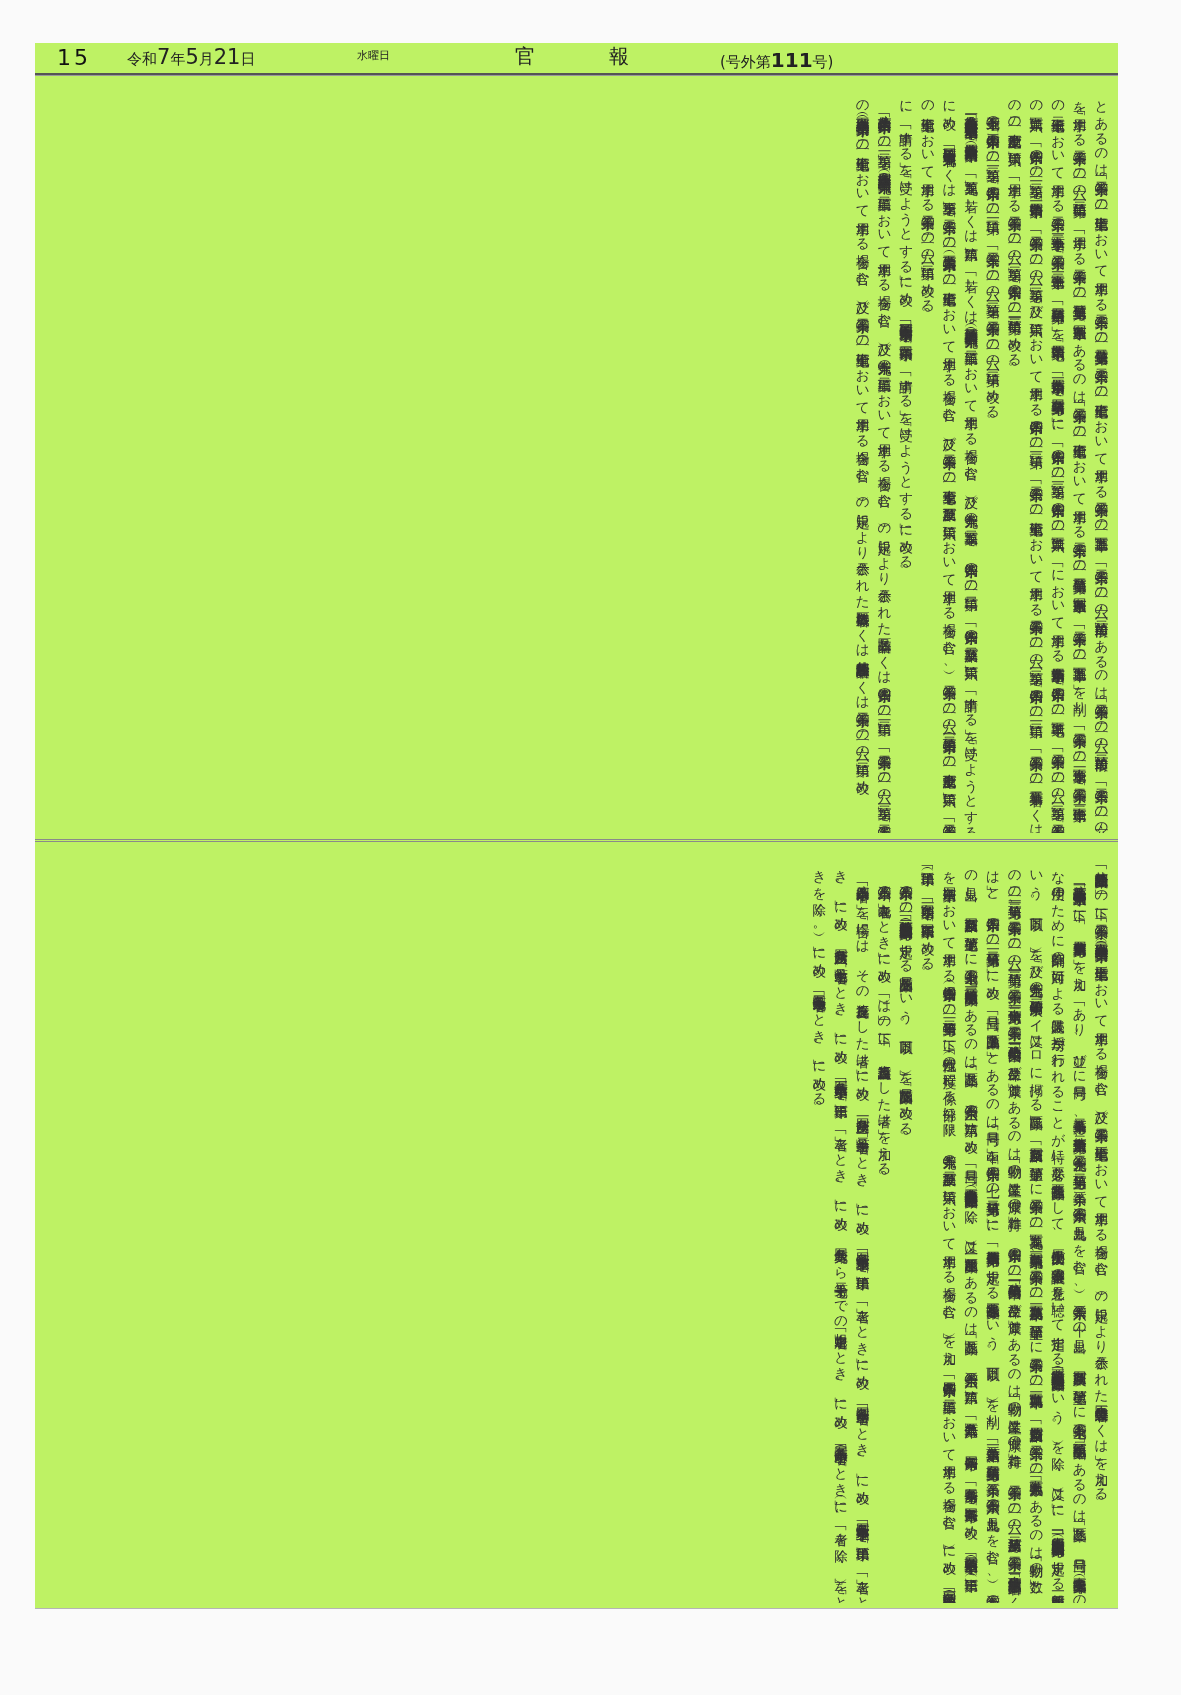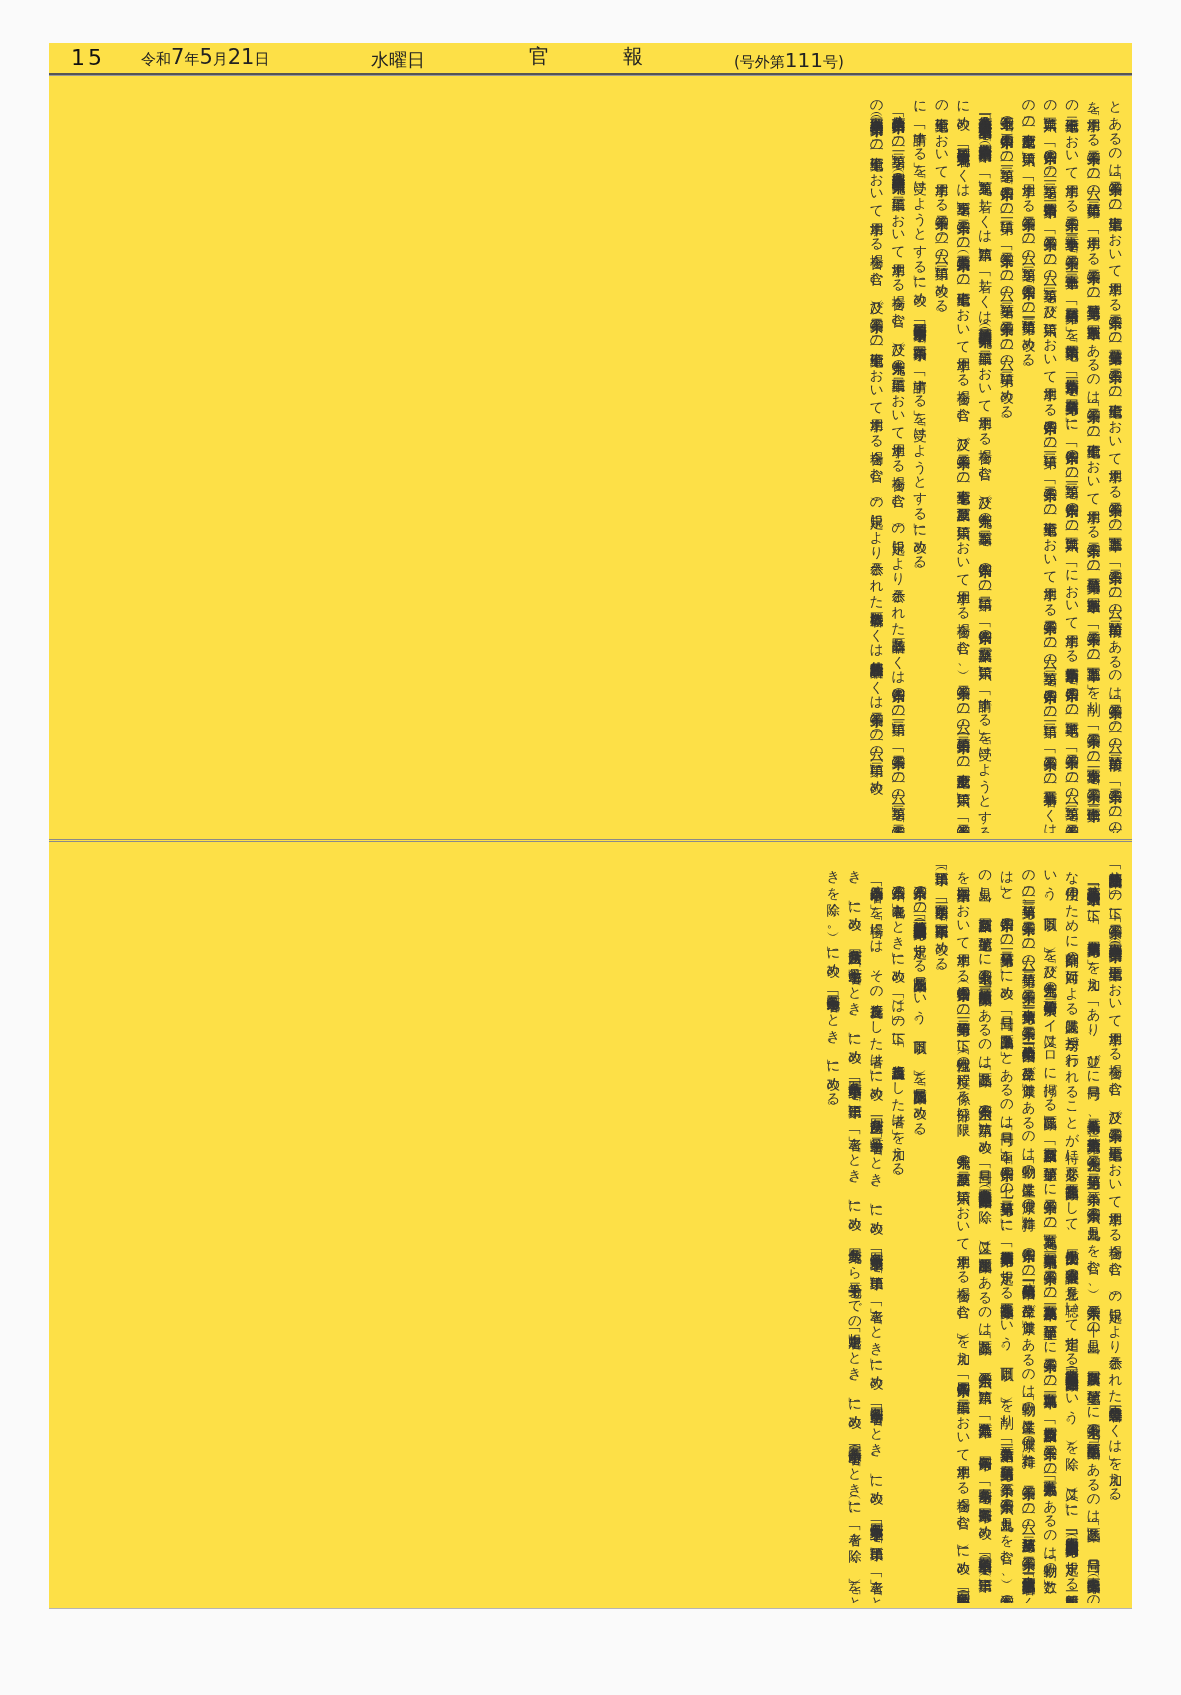--- a/index.html
+++ b/index.html
@@ -1,30 +1,30 @@
 <!DOCTYPE html>
 <html><head>
 <meta charset="utf-8">
 <style>
   html, body { margin:0; padding:0; background:#fafafa; }
   body { width:1181px; height:1695px; position:relative; overflow:hidden;
          font-family:"DejaVu Serif","Liberation Serif",serif; color:#222; }
-  .page { position:absolute; left:49px; top:43px; width:1083px; height:1566px; background:#fde047; }
+  .page { position:absolute; left:35px; top:43px; width:1083px; height:1566px; background:#bef264; }
   .header { position:absolute; left:0; top:0; width:1083px; height:30px; }
   .header span { position:absolute; top:2px; white-space:nowrap;
                  font-family:"DejaVu Sans","Liberation Sans",sans-serif; }
   .pg-num { left:22px; font-size:22px; letter-spacing:3px; color:#111; }
   .date { left:92px; font-size:15px; color:#222;text-align:right; }
   .date b { font-size:21px; font-weight:normal; }
-  .weekday { left:322px; font-size:18px; top:5px !important; }
+  .weekday { left:322px; font-size:11px; top:5px !important; }
   .title { font-size:20px; top:0 !important; }
   .title.t1 { left:480px; }
   .title.t2 { left:574px; }
   .issue { left:685px; font-size:15px; top:5px !important; }
-  .issue b { font-size:20px; font-weight:normal; }
+  .issue b { font-size:20px; font-weight:bold; }
   .rule-top { position:absolute; left:0; top:30px; width:1083px; height:0;
               border-top:2px solid #555; border-bottom:1px solid #999; }
   .band { position:absolute; left:6px; width:1071px; overflow:hidden;
           writing-mode:vertical-rl; -webkit-writing-mode:vertical-rl;
           font-size:13.6px; line-height:21.7px; letter-spacing:0.4px;
           text-align:justify; color:#333; }
   .band-top { top:48px; height:742px; }
   .band-bottom { top:818px; height:742px; }
   .band p { margin:0; text-indent:0; }
   .band p.indent { text-indent:1em; }

